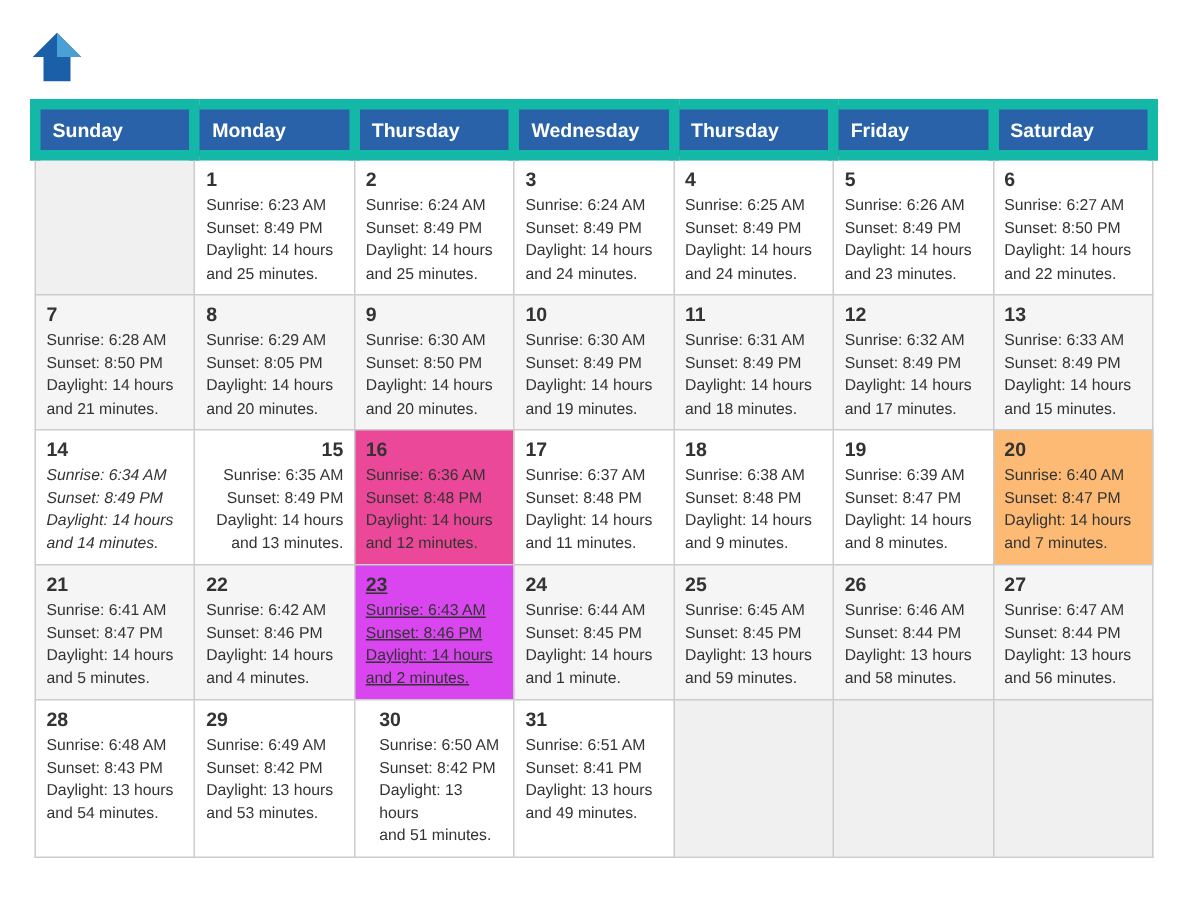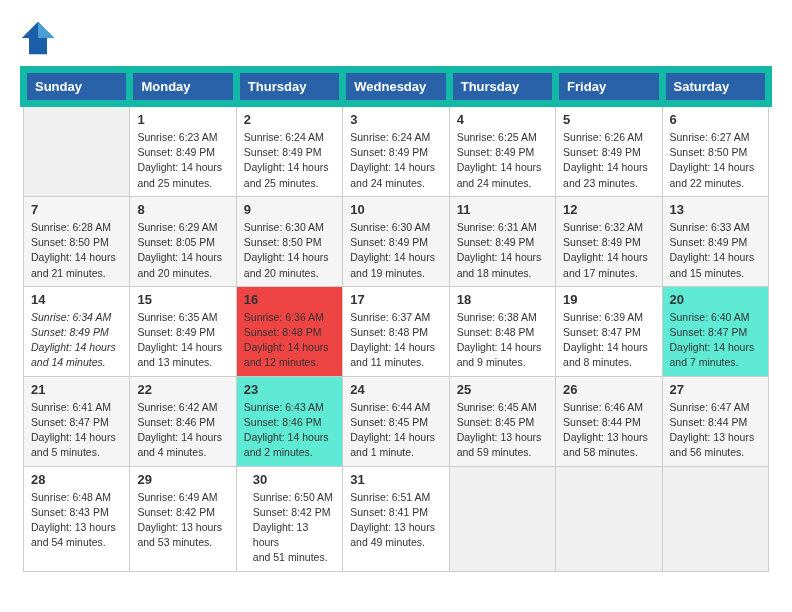--- a/index.html
+++ b/index.html
@@ -213,28 +213,28 @@
         </td>
       </tr>
       <tr>
         <td style="background: rgb(255, 255, 255);">
           <div class="day-number">14</div>
           <div class="day-info" style="white-space: pre-line; font-style: italic;">Sunrise: 6:34 AM
 Sunset: 8:49 PM
 Daylight: 14 hours
 and 14 minutes.</div>
         </td>
-        <td style="background: rgb(255, 255, 255);">
+        <td style="background: rgb(255, 255, 255); text-align: right;">
           <div class="day-number">15</div>
           <div class="day-info" style="white-space: pre-line;">Sunrise: 6:35 AM
 Sunset: 8:49 PM
 Daylight: 14 hours
 and 13 minutes.</div>
         </td>
-        <td style="background: #ef4444;">
+        <td style="background: #ec4899;">
           <div class="day-number">16</div>
           <div class="day-info" style="white-space: pre-line;">Sunrise: 6:36 AM
 Sunset: 8:48 PM
 Daylight: 14 hours
 and 12 minutes.</div>
         </td>
         <td style="background: rgb(255, 255, 255);">
           <div class="day-number">17</div>
           <div class="day-info" style="white-space: pre-line;">Sunrise: 6:37 AM
 Sunset: 8:48 PM
@@ -248,21 +248,21 @@
 Daylight: 14 hours
 and 9 minutes.</div>
         </td>
         <td style="background: rgb(255, 255, 255);">
           <div class="day-number">19</div>
           <div class="day-info" style="white-space: pre-line;">Sunrise: 6:39 AM
 Sunset: 8:47 PM
 Daylight: 14 hours
 and 8 minutes.</div>
         </td>
-        <td style="background: #5eead4; margin-left: 28px;">
+        <td style="background: #fdba74; margin-left: 28px;">
           <div class="day-number">20</div>
           <div class="day-info" style="white-space: pre-line;">Sunrise: 6:40 AM
 Sunset: 8:47 PM
 Daylight: 14 hours
 and 7 minutes.</div>
         </td>
       </tr>
       <tr>
         <td style="background: rgb(245, 245, 245);">
           <div class="day-number">21</div>
@@ -271,21 +271,21 @@
 Daylight: 14 hours
 and 5 minutes.</div>
         </td>
         <td style="background: rgb(245, 245, 245);">
           <div class="day-number">22</div>
           <div class="day-info" style="white-space: pre-line;">Sunrise: 6:42 AM
 Sunset: 8:46 PM
 Daylight: 14 hours
 and 4 minutes.</div>
         </td>
-        <td style="background: #5eead4;">
+        <td style="background: #d946ef; text-decoration: underline;">
           <div class="day-number">23</div>
           <div class="day-info" style="white-space: pre-line;">Sunrise: 6:43 AM
 Sunset: 8:46 PM
 Daylight: 14 hours
 and 2 minutes.</div>
         </td>
         <td style="background: rgb(245, 245, 245);">
           <div class="day-number">24</div>
           <div class="day-info" style="white-space: pre-line;">Sunrise: 6:44 AM
 Sunset: 8:45 PM

